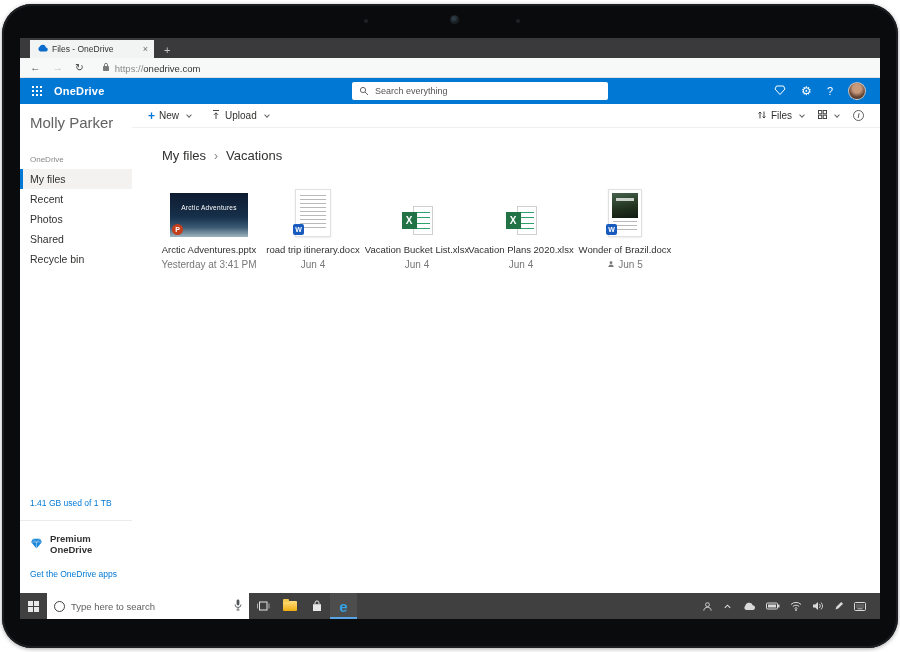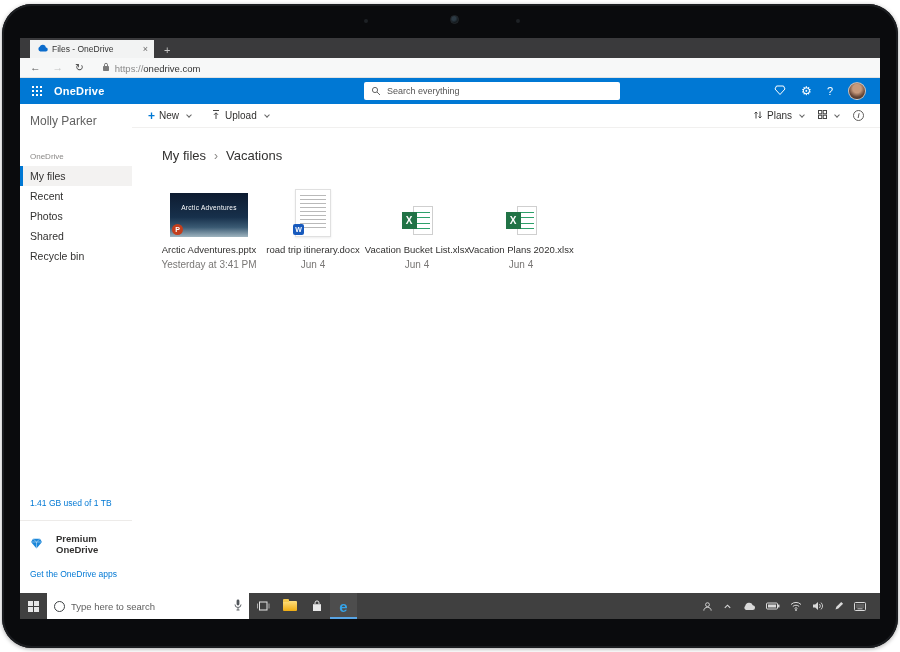--- a/index.html
+++ b/index.html
@@ -36,41 +36,41 @@
   .nav-ic.disabled { color:#c3c3c3; }
   .url-box { display:flex; align-items:flex-end; gap:5px; font-size:9.5px; margin-left:6px; }
   .url-box .scheme { color:#8a8a8a; }
   .url-box .host { color:#333; }
   
   .od-header { height:26px; background:#0078d4; display:flex; align-items:center; padding:0 10px;
     position:relative; flex:none; }
   .waffle { display:grid; grid-template-columns:repeat(3,2px); gap:2px; margin:0 2px; }
   .waffle i { width:2px; height:2px; background:#fff; display:block; }
   .brand { color:#fff; font-weight:bold; font-size:11px; margin-left:10px; letter-spacing:.2px; }
-  .od-search { position:absolute; left:344px; top:4px; width:256px; height:18px; background:#fff;
+  .od-search { position:absolute; left:332px; top:4px; width:256px; height:18px; background:#fff;
     border-radius:2px; display:flex; align-items:center; gap:6px; padding:0 7px; }
   .od-search input { border:none; outline:none; background:transparent; font-family:inherit;
     font-size:9px; color:#444; width:100%; }
   .od-search input::placeholder { color:#555; opacity:1; }
   .hdr-right { margin-left:auto; display:flex; align-items:center; gap:15px; padding-right:4px; }
   .hdr-ic { color:#fff; font-size:11px; line-height:1; }
   .gear { font-size:12px; }
   .avatar { width:18px; height:18px; border-radius:50%;
     background:radial-gradient(circle at 50% 35%, #c79a7c 0 32%, #6b4a3a 62%, #271f1a 100%);
     border:1px solid rgba(255,255,255,.65); }
   
   .main-row { flex:1; display:flex; min-height:0; background:#fff; }
   .sidebar { width:112px; flex:none; display:flex; flex-direction:column; padding-top:6px; }
-  .user-name { padding:4px 10px; color:#616161; font-size:12px; }
+  .user-name { padding:4px 10px; color:#616161; font-size:15px; }
   .side-section { margin-top:20px; padding:0 10px 5px; color:#8a8886; font-size:8px; }
   .side-item { padding:4px 10px 4px 10px; font-size:10.5px; color:#323130; cursor:default; }
   .side-item.selected { background:#f3f2f1; border-left:3px solid #0078d4; padding-left:7px; }
   .side-bottom { margin-top:auto; display:flex; flex-direction:column; }
   .storage { color:#0078d4; font-size:8.5px; padding:6px 10px 12px; border-bottom:1px solid #edebe9; }
-  .premium { display:flex; align-items:center; gap:13px; padding:12px 10px 10px; font-size:9.5px;
+  .premium { display:flex; align-items:center; gap:7px; padding:12px 10px 10px; font-size:9.5px;
     font-weight:bold; color:#323130; }
   .apps-link { color:#0078d4; font-size:8.5px; padding:4px 10px 14px; }
   
   .content { flex:1; display:flex; flex-direction:column; min-width:0; }
   .toolbar { height:24px; flex:none; display:flex; align-items:center; gap:20px; padding:0 16px;
     border-bottom:1px solid #f1f0ef; color:#323130; font-size:10px; }
   .tb-btn { display:flex; align-items:center; gap:4px; }
   .plus { color:#0078d4; font-size:12px; font-weight:bold; line-height:1; }
   .chev { display:inline-block; width:4px; height:4px; border-right:1px solid #666;
     border-bottom:1px solid #666; transform:rotate(45deg); margin:0 0 2px 4px; }
@@ -253,21 +253,21 @@
             <span class="chev"></span>
           </span>
           <div class="toolbar-right">
             <span class="tb-btn">
               <span>
                 <svg width="10" height="10" viewBox="0 0 10 10">
                     <path d="M3 8.5V2M1.5 3.5L3 2l1.5 1.5" stroke="#444" fill="none"></path>
                     <path d="M7 1.5V8M5.5 6.5L7 8l1.5-1.5" stroke="#444" fill="none"></path>
                   </svg>
               </span>
-              <span>Plans</span>
+              <span>Files</span>
               <span class="chev"></span>
             </span>
             <span class="tb-btn">
               <span>
                 <svg width="9" height="9" viewBox="0 0 9 9">
                     <rect x="0.5" y="0.5" width="3.3" height="3.3" fill="none" stroke="#444"></rect>
                     <rect x="5.2" y="0.5" width="3.3" height="3.3" fill="none" stroke="#444"></rect>
                     <rect x="0.5" y="5.2" width="3.3" height="3.3" fill="none" stroke="#444"></rect>
                     <rect x="5.2" y="5.2" width="3.3" height="3.3" fill="none" stroke="#444"></rect>
                   </svg>
@@ -341,20 +341,39 @@
                   </span>
                 <span class="xl-box">X</span>
               </div>
             </div>
             <div class="file-name">Vacation Plans 2020.xlsx</div>
             <div class="file-meta">
                 <span>Jun 4</span>
               </div>
           </div>
 
+          <div class="file-tile">
+            <div class="thumb-area">
+              <div class="thumb-doc narrow">
+                <span class="doc-img"></span>
+                <span class="doc-lines below"></span>
+                <span class="badge-word">W</span>
+              </div>
+            </div>
+            <div class="file-name">Wonder of Brazil.docx</div>
+            <div class="file-meta">
+              <span>
+                <svg width="8" height="8" viewBox="0 0 12 12">
+                    <circle cx="6" cy="4" r="2.1" fill="#797775"></circle>
+                    <path d="M2 10.5c0-2.3 1.8-3.6 4-3.6s4 1.3 4 3.6z" fill="#797775"></path>
+                  </svg>
+              </span>
+              <span>Jun 5</span>
+            </div>
+          </div>
 
         </div>
       </div>
     </div>
 
     <div class="taskbar">
       <div class="start tb-icon">
         <span class="win-logo">
             <i></i>
             <i></i>

